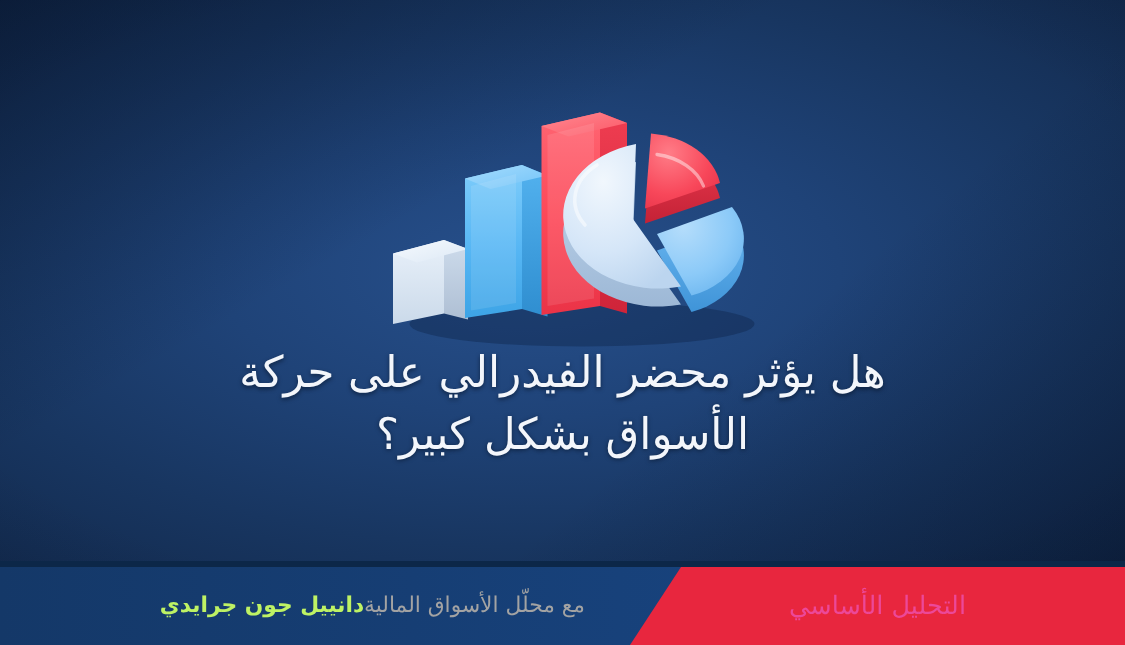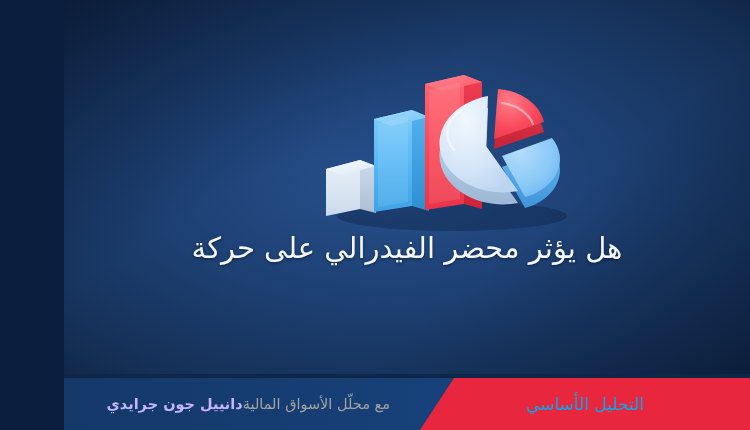--- a/index.html
+++ b/index.html
@@ -1,21 +1,21 @@
 <!DOCTYPE html>
 <html lang="ar" dir="rtl"><head>
 <meta charset="utf-8">
 <title>Fundamental Analysis Card</title>
 <style>
   html,body{margin:0;padding:0;background:#0b1e3d;}
   *{box-sizing:border-box;}
 
   .card{
     position:relative;
-    width:686px;height:430px;
+    width:750px;height:430px;
     overflow:hidden;
     font-family:"DejaVu Sans","Liberation Sans",sans-serif;
     background:#0c2349;
   }
 
   
   .bg-base{
     position:absolute;inset:0;
     background:
       radial-gradient(115% 95% at 47% 42%,
@@ -77,39 +77,39 @@
     position:absolute;
     left:0;right:0;top:-4px;
     height:4px;
     background:#0c2748;
   }
   .footer-right-label{
     position:absolute;
     top:0;bottom:0;right:0;
     width:330px;
     display:flex;align-items:center;justify-content:center;
-    color:#0ea5e9;
+    color:#ec4899;
     font-size:17px;
     font-weight:400;
     letter-spacing:.2px;
     z-index:3;
   }
   .footer-left-label{
     position:absolute;
     top:0;bottom:0;right:360px;
     display:flex;align-items:center;
     color:#eef3fa;
     font-size:14.5px;
     font-weight:400;
     white-space:nowrap;
     z-index:3;
   }
   .footer-left-label .name{
     font-weight:700;
-    color:#c4b5fd;
+    color:#bef264;
     margin-left:6px;
   }
   .footer-left-label .lead{
     font-weight:400;
     color:#a3a3a3;
   }
 </style>
 </head>
 <body>
 
@@ -232,20 +232,21 @@
           <path d="M 174 82 L 176 32 A 52 40 0 1 0 206 127 Z" fill="url(#pieSidePale)" transform="translate(0,12)"></path>
           <path d="M 174 82 L 176 32 A 52 40 0 1 0 206 127 Z" fill="url(#pieTopPale)"></path>
           <path d="M 150 46 A 40 30 0 0 0 142 86" fill="none" stroke="#ffffff" stroke-width="2.4" opacity="0.50" stroke-linecap="round"></path>
         </g>
       </g>
     </svg>
   </div>
 
   <div class="headline">
     <span>هل يؤثر محضر الفيدرالي على حركة</span>
+    <span>الأسواق بشكل كبير؟</span>
   </div>
 
   <div class="footer">
     <div class="footer-strip"></div>
     <div class="footer-blue"></div>
     <div class="footer-red"></div>
 
     <div class="footer-right-label">
       <span>التحليل الأساسي</span>
     </div>

